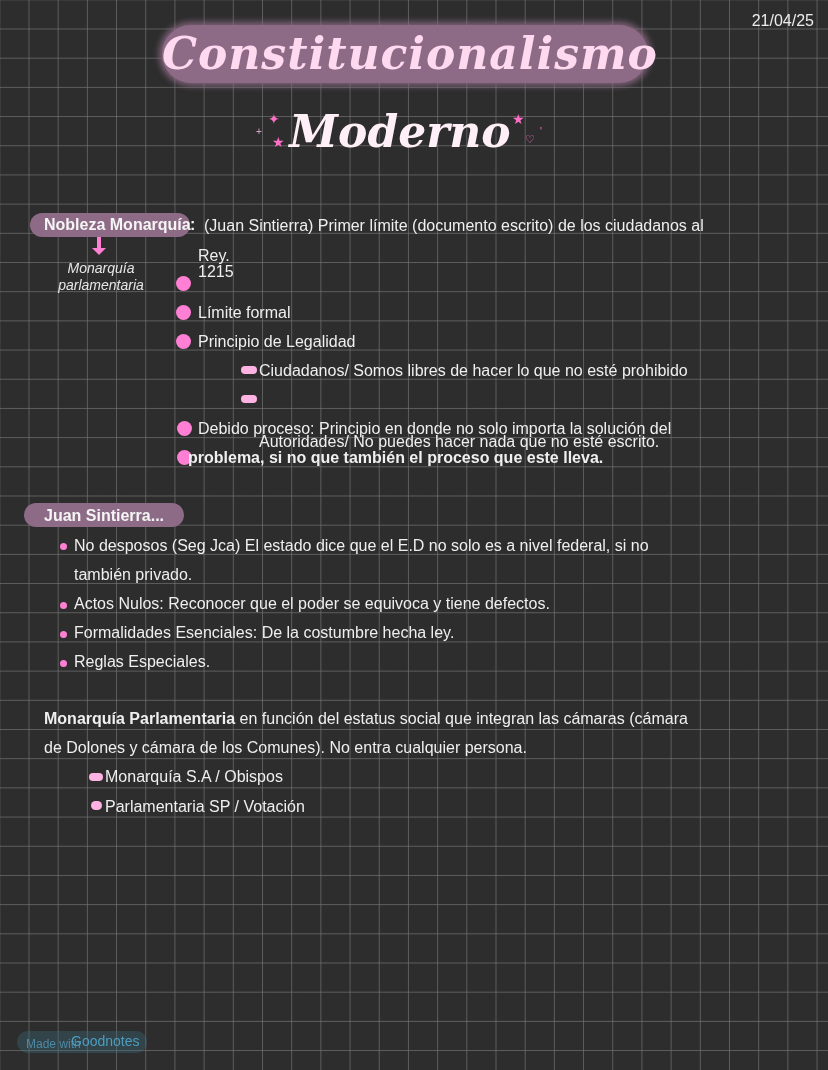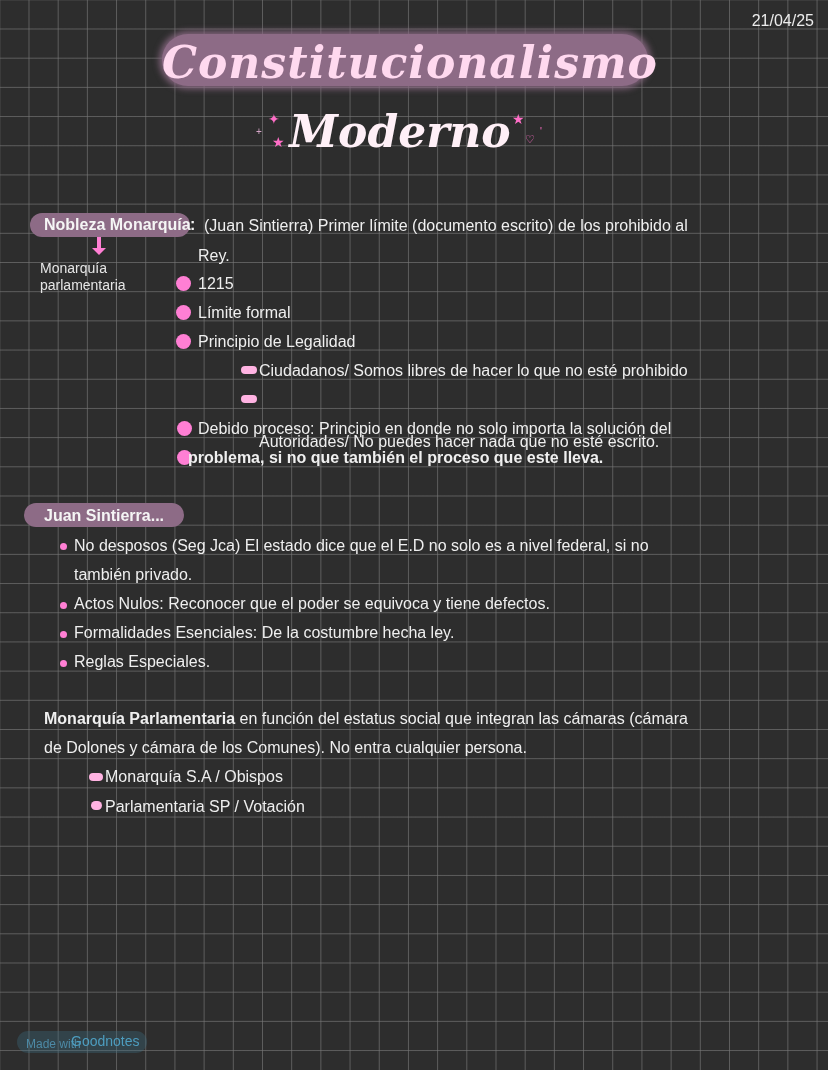--- a/index.html
+++ b/index.html
@@ -10,41 +10,41 @@
       linear-gradient(to right, rgba(120,120,120,0.65) 0, rgba(120,120,120,0.65) 1.4px, transparent 1.4px),
       linear-gradient(to bottom, rgba(120,120,120,0.65) 0, rgba(120,120,120,0.65) 1.4px, transparent 1.4px);
     background-size:29.2px 29.2px;
     background-position:28.5px 28.5px;
     font-family:"Liberation Sans", sans-serif;
     color:#f2f2f2;
   }
   .abs { position:absolute; }
   .date { right:14px; top:12px; font-size:16px; color:#ececec; }
   .title1 {
-    left:162px; top:34px; height:52px; width:486px;
+    left:162px; top:25px; height:58px; width:486px;
     background:#8d6b86; border-radius:30px;
     box-shadow:0 0 6px 3px rgba(141,107,134,0.85);
   }
   .title1 span {
     position:absolute; left:0; right:0; top:2px; text-align:center;
     font-family:"DejaVu Serif", serif; font-style:italic; font-weight:bold;
     font-size:44px; letter-spacing:1px; color:#ffd9ef; line-height:54px;
   }
   .title2 {
     left:250px; top:104px; width:300px; text-align:center;
     font-family:"DejaVu Serif", serif; font-style:italic; font-weight:bold;
     font-size:44px; color:#fff0f7; line-height:56px;
   }
   .sparkle { color:#ff6ec7; font-size:14px; line-height:14px; }
   .pill {
     background:#8d6b86; border-radius:12px; height:24px;
   }
   .pill-label { font-weight:bold; font-size:16px; color:#f5f5f5; white-space:nowrap; }
   .txt { font-size:16px; color:#efefef; white-space:nowrap; line-height:20px; }
-  .small { font-size:14px; color:#e6e6e6; line-height:17px; }
+  .small { font-size:14px; color:#e6e6e6; text-align:center; line-height:17px;font-style:italic; }
   .dot { width:15px; height:15px; border-radius:50%; background:#ff7fd4; }
   .sdot { width:7px; height:7px; border-radius:50%; background:#ff7fd4; }
   .dash { width:16px; height:8px; border-radius:5px; background:#ffb3e2; }
   .watermark {
     left:17px; top:1031px; width:130px; height:22px; border-radius:11px;
     background:rgba(60,110,130,0.35);
   }
   .watermark .wm1 { position:absolute; left:9px; top:6px; font-size:12px; color:#4d8aa6; }
   .watermark .wm2 { position:absolute; left:54px; top:2px; font-size:14px; color:#4d9dbf; }
 </style>
@@ -61,30 +61,30 @@
 <div class="abs sparkle" style="left:268px;top:112px;">✦</div>
 <div class="abs sparkle" style="left:256px;top:125px;font-size:10px;color:#d6a6c8;">+</div>
 <div class="abs sparkle" style="left:272px;top:135px;">★</div>
 <div class="abs sparkle" style="left:512px;top:112px;">★</div>
 <div class="abs sparkle" style="left:525px;top:132px;font-size:11px;">♡</div>
 <div class="abs sparkle" style="left:540px;top:125px;font-size:10px;">'</div>
 
 <div class="abs pill" style="left:30px;top:213px;width:160px;"></div>
 <div class="abs pill-label" style="left:44px;top:216px;">Nobleza Monarquía</div>
 <div class="abs pill-label" style="left:190px;top:216px;">:</div>
-<div class="abs txt" style="left:204px;top:216px;">(Juan Sintierra) Primer límite (documento escrito) de los prohibido al</div>
+<div class="abs txt" style="left:204px;top:216px;">(Juan Sintierra) Primer límite (documento escrito) de los ciudadanos al</div>
 <div class="abs txt" style="left:198px;top:246px;">Rey.</div>
 
 <div class="abs" style="left:97px;top:237px;width:4px;height:14px;background:#ff7fd4;"></div>
 <div class="abs" style="left:92px;top:248px;width:0;height:0;border-left:7px solid transparent;border-right:7px solid transparent;border-top:7px solid #ff7fd4;"></div>
 <div class="abs small" style="left:40px;top:260px;width:122px;">Monarquía</div>
 <div class="abs small" style="left:40px;top:277px;width:122px;">parlamentaria</div>
 
 <div class="abs dot" style="left:176px;top:276px;"></div>
-<div class="abs txt" style="left:198px;top:274px;">1215</div>
+<div class="abs txt" style="left:198px;top:262px;">1215</div>
 <div class="abs dot" style="left:176px;top:305px;"></div>
 <div class="abs txt" style="left:198px;top:303px;">Límite formal</div>
 <div class="abs dot" style="left:176px;top:334px;"></div>
 <div class="abs txt" style="left:198px;top:332px;">Principio de Legalidad</div>
 
 <div class="abs dash" style="left:241px;top:366px;"></div>
 <div class="abs txt" style="left:259px;top:361px;">Ciudadanos/ Somos libres de hacer lo que no esté prohibido</div>
 <div class="abs dash" style="left:241px;top:395px;"></div>
 <div class="abs txt" style="left:259px;top:390px;margin-top:42px;">Autoridades/ No puedes hacer nada que no esté escrito.</div>
 

